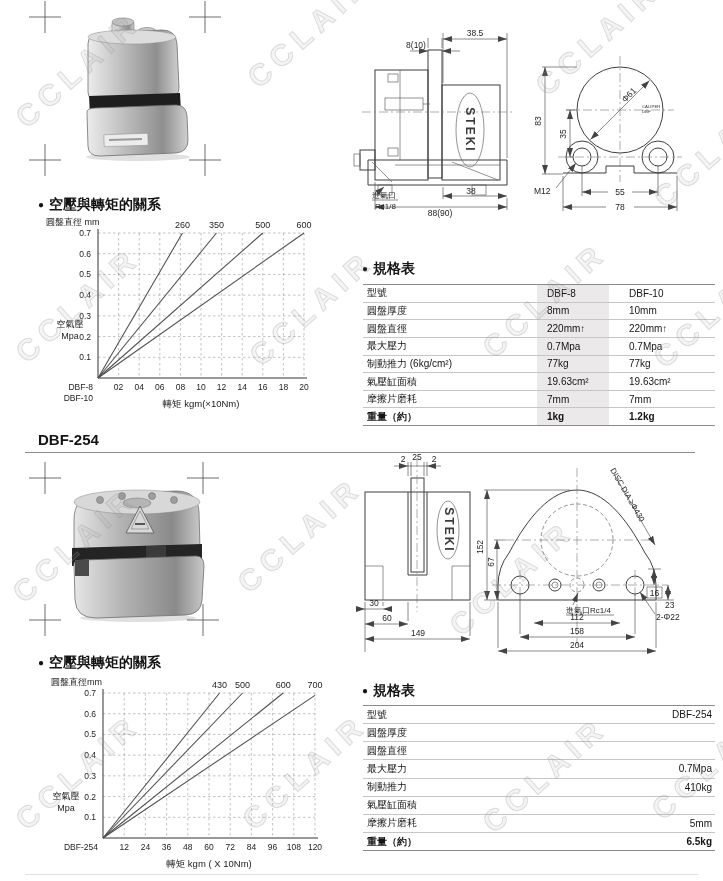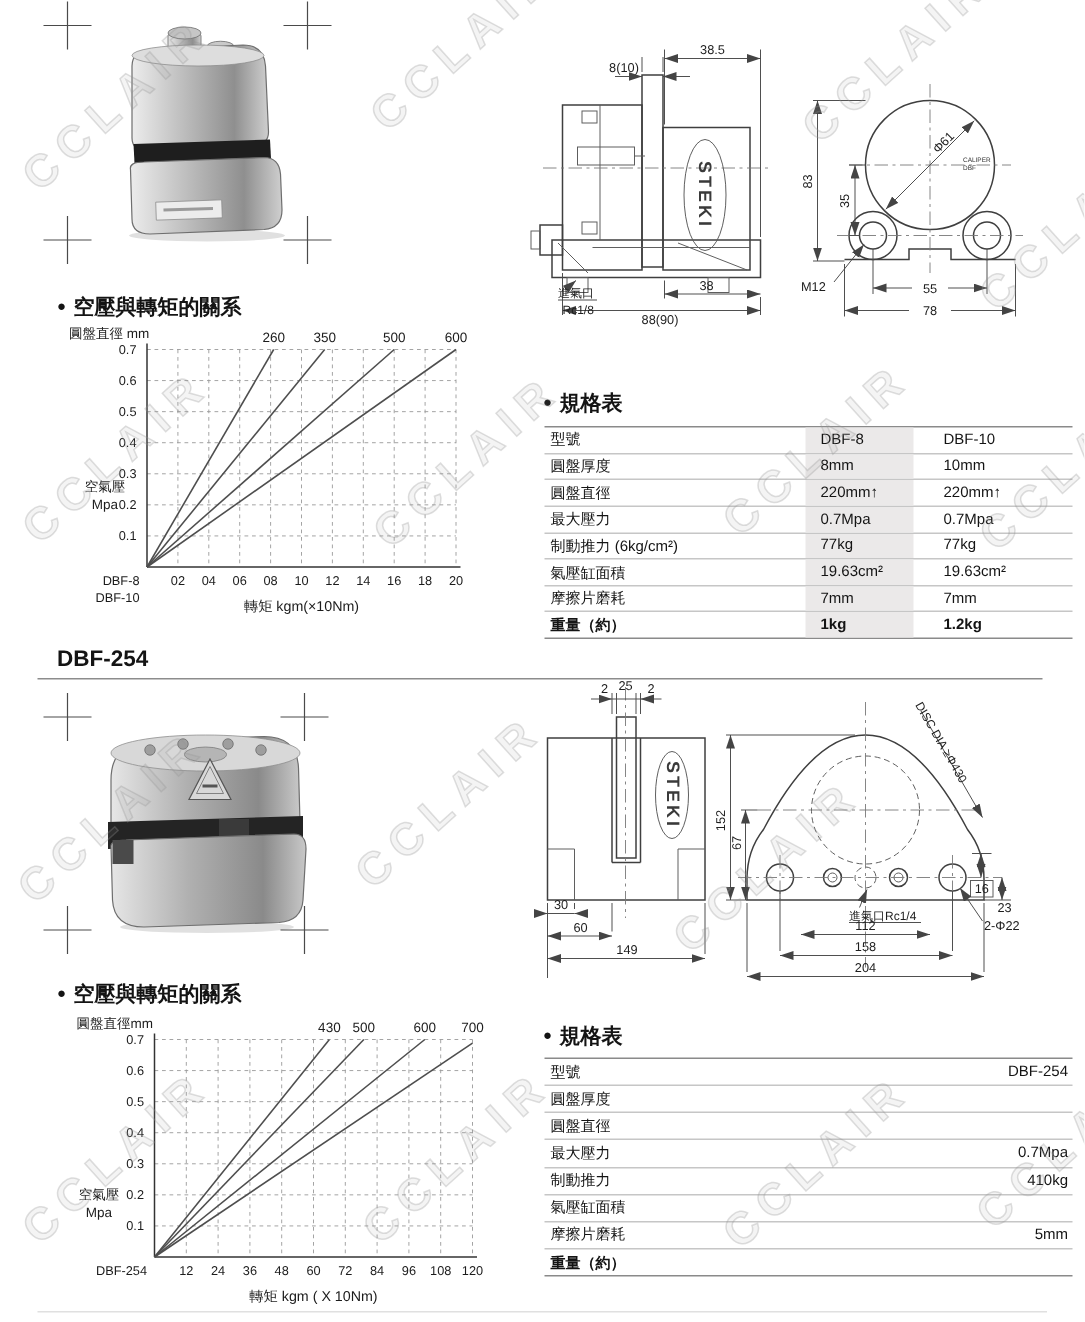--- a/index.html
+++ b/index.html
@@ -469,20 +469,21 @@
       </div>
       <div class="row">
         <div class="cell c0">氣壓缸面積</div>
       </div>
       <div class="row">
         <div class="cell c0">摩擦片磨耗</div>
         <div class="cell c1">5mm</div>
       </div>
       <div class="row">
         <div class="cell c0">重量（約）</div>
+        <div class="cell c1">6.5kg</div>
       </div>
     </div>
 
   <div class="rule-light" style="left:25px;top:874px;width:673px"></div>
 <div class="wm" style="left: 78px; top: 70px;">CCLAIR</div>
     <div class="wm" style="left: 310px; top: 30px;">CCLAIR</div>
     <div class="wm" style="left: 598px; top: 38px;">CCLAIR</div>
     <div class="wm" style="left: 716px; top: 150px;">CCLAIR</div>
     <div class="wm" style="left: 78px; top: 305px;">CCLAIR</div>
     <div class="wm" style="left: 312px; top: 308px;">CCLAIR</div>

